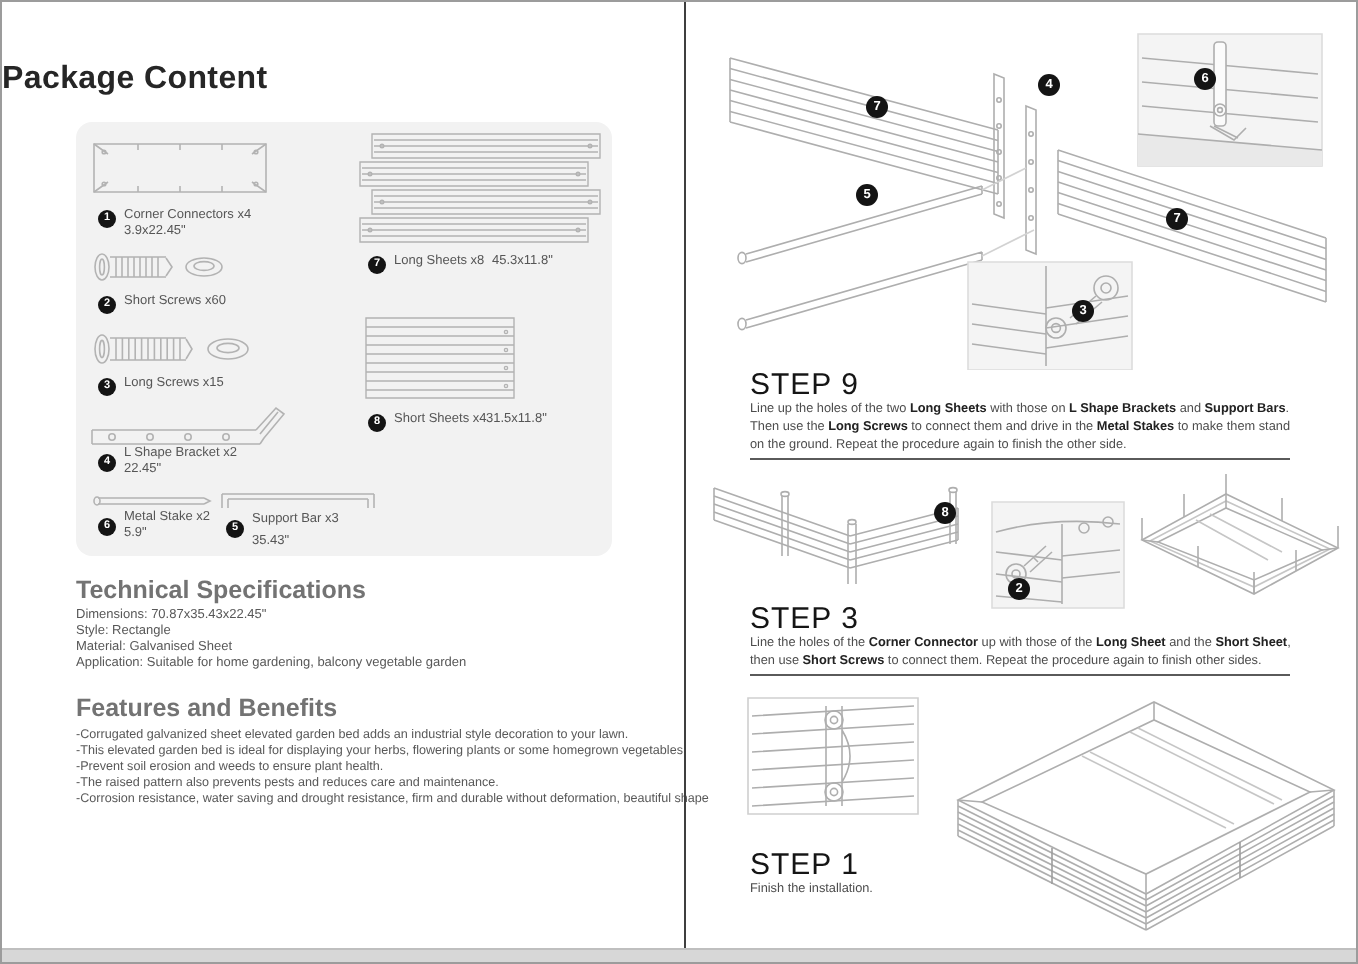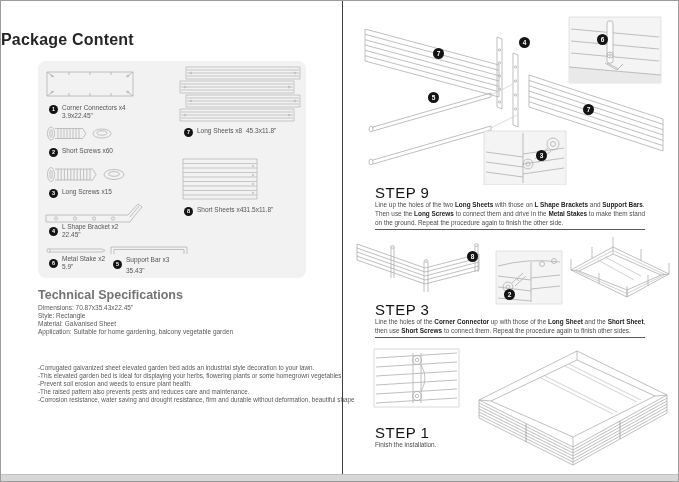--- a/index.html
+++ b/index.html
@@ -167,20 +167,21 @@
     <div class="item-label" style="left:159px;top:145px">Short Sheets x4</div>
     <div class="item-dim" style="left:205px;top:145px">31.5x11.8"</div>
   </div>
 
   <div class="ts-head" style="top:287px">Technical Specifications</div>
   <div class="spec-line" style="top:303px">Dimensions: 70.87x35.43x22.45"</div>
   <div class="spec-line" style="top:311px">Style: Rectangle</div>
   <div class="spec-line" style="top:319px">Material: Galvanised Sheet</div>
   <div class="spec-line" style="top:327px">Application: Suitable for home gardening, balcony vegetable garden</div>
 
+  <div class="ts-head" style="top:346px">Features and Benefits</div>
   <div class="feat-line" style="top:363px">-Corrugated galvanized sheet elevated garden bed adds an industrial style decoration to your lawn.</div>
   <div class="feat-line" style="top:371px">-This elevated garden bed is ideal for displaying your herbs, flowering plants or some homegrown vegetables.</div>
   <div class="feat-line" style="top:379px">-Prevent soil erosion and weeds to ensure plant health.</div>
   <div class="feat-line" style="top:387px">-The raised pattern also prevents pests and reduces care and maintenance.</div>
   <div class="feat-line" style="top:395px">-Corrosion resistance, water saving and drought resistance, firm and durable without deformation, beautiful shape</div>
 
   <div class="vdiv"></div>
 
   <div class="diag" style="left:350px;top:4px;width:320px;height:180px">
     <svg width="320" height="180" viewBox="0 0 320 180">

